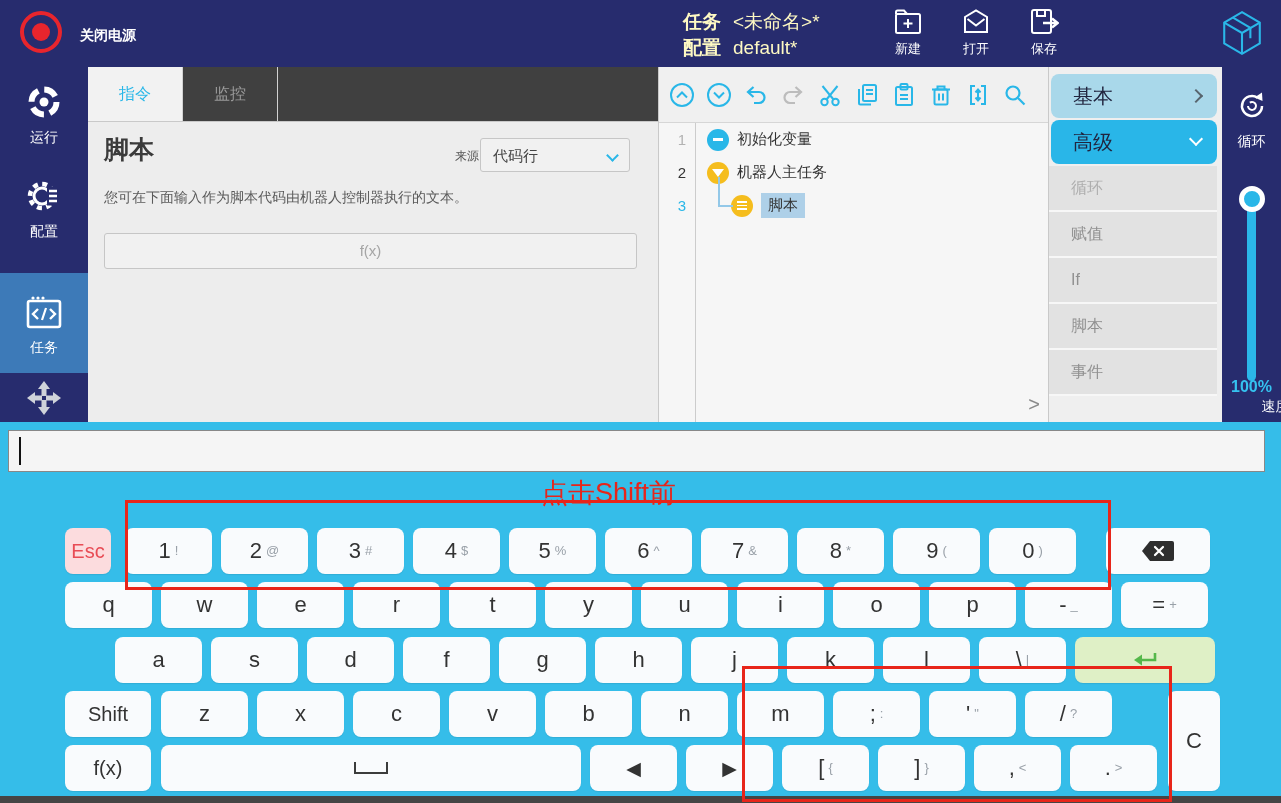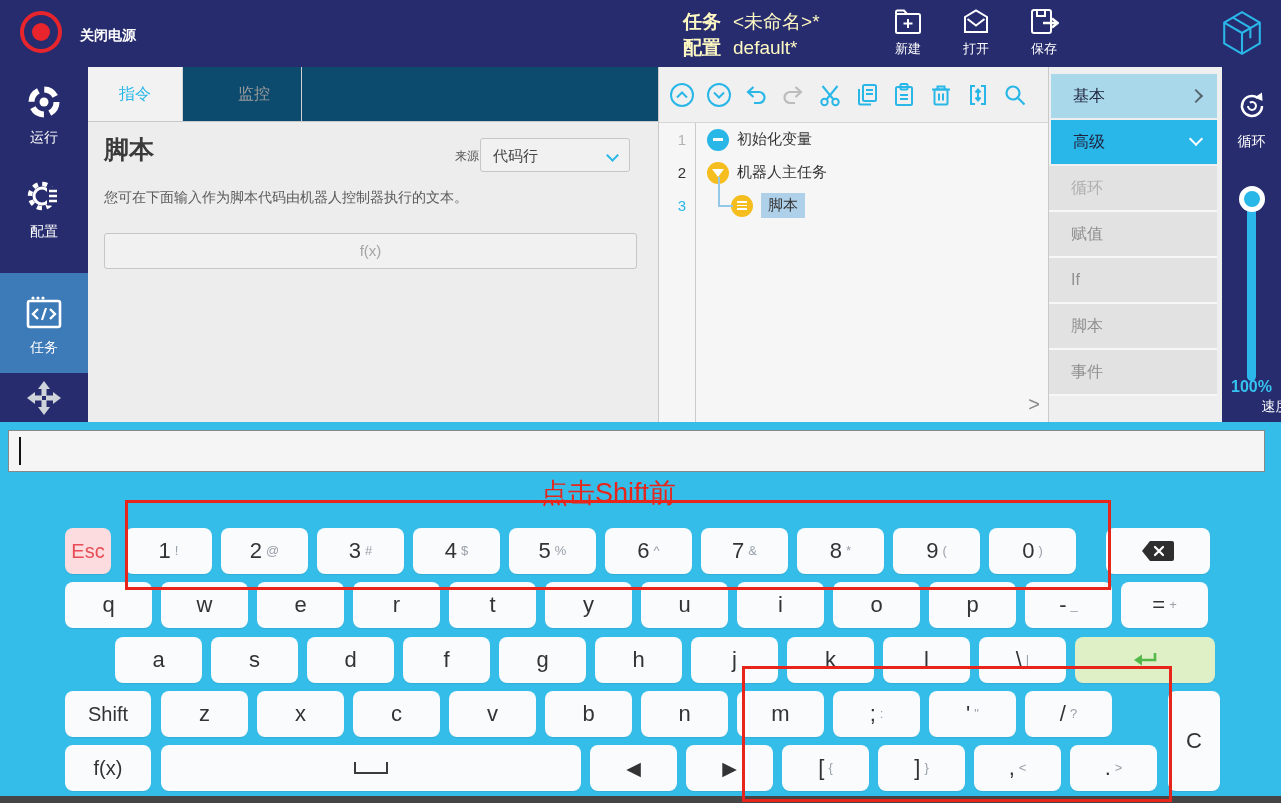--- a/index.html
+++ b/index.html
@@ -19,21 +19,21 @@
   #tb-logo{position:absolute;right:18px;top:10px;}
   
   #appbody{position:absolute;left:0;top:67px;width:1281px;height:355px;overflow:hidden;}
   
   #sidebar{position:absolute;left:0;top:0;width:88px;height:355px;background:#272c6e;}
   .sb-active-bg{position:absolute;left:0;top:206px;width:88px;height:100px;background:#3d7ab8;}
   .sb-item{position:absolute;left:0;width:88px;display:flex;flex-direction:column;align-items:center;color:#fff;font-size:14px;}
   .sb-item svg{display:block;margin-bottom:8px;}
   
   #main{position:absolute;left:88px;top:0;width:570px;height:355px;background:#ededed;}
-  #tabbar{height:54px;background:#0c4a6e;border-bottom:1px solid #c9c9c9;display:flex;gap:24px;}
+  #tabbar{height:54px;background:#404040;border-bottom:1px solid #c9c9c9;display:flex;}
   .tab{width:94px;height:54px;line-height:54px;text-align:center;font-size:16px;color:#9b9b9b;border-right:1px solid #d2d2d2;}
   .tab.active{color:#29b7e8;background:#f2f2f2;}
   #main-title{position:absolute;left:16px;top:66px;font-size:25px;font-weight:bold;color:#3a3a3a;}
   #source-label{position:absolute;left:367px;top:81px;font-size:12px;color:#555;}
   #source-select{position:absolute;left:392px;top:71px;width:150px;height:34px;background:#f1f1f1;
                  border:1px solid #c6c6c6;border-radius:3px;font-size:15px;color:#444;line-height:34px;padding-left:12px;box-sizing:border-box;}
   #source-select .chev{position:absolute;right:12px;top:12px;width:7px;height:7px;
                  border-right:2px solid #29b7e8;border-bottom:2px solid #29b7e8;transform:rotate(45deg);}
   #main-desc{position:absolute;left:16px;top:122px;font-size:14px;color:#5a5a5a;}
   #script-input{position:absolute;left:16px;top:166px;width:533px;height:36px;background:#f1f1f1;
@@ -55,21 +55,21 @@
   .minus-bar{width:10px;height:2.5px;background:#fff;}
   .tri-down{width:0;height:0;border-left:6px solid transparent;border-right:6px solid transparent;border-top:8px solid #fff;}
   .script-lines{width:10px;height:9px;background:repeating-linear-gradient(#fff 0 1.6px,transparent 1.6px 3.6px);}
   .tlabel{margin-left:8px;font-size:15px;color:#333;}
   .tlabel.selected{background:#aed0e8;padding:3px 7px;}
   .connector{position:absolute;left:59px;top:-12px;width:13px;height:28px;border-left:2px solid #93c8e8;border-bottom:2px solid #93c8e8;}
   .row3-ico{margin-left:36px;}
   #panel-handle{position:absolute;right:8px;bottom:6px;font-size:20px;color:#8a8a8a;}
   
   #cmdpanel{position:absolute;left:1048px;top:0;width:174px;height:355px;background:#efefef;border-left:1px solid #c9c9c9;box-sizing:border-box;overflow:hidden;}
-  .cmd-group{position:absolute;left:2px;width:166px;height:44px;border-radius:0;font-size:16px;line-height:44px;color:#21253f;}
+  .cmd-group{position:absolute;left:2px;width:166px;height:44px;border-radius:8px;font-size:20px;line-height:44px;color:#21253f;}
   .cmd-group span.glabel{margin-left:22px;}
   #grp-basic{top:7px;background:#a9d8ea;}
   #grp-adv{top:53px;background:#29b6e8;}
   .gchev{position:absolute;right:16px;top:18px;width:8px;height:8px;}
   #grp-basic .gchev{border-right:2px solid #58656e;border-bottom:2px solid #58656e;transform:rotate(-45deg);top:17px;}
   #grp-adv .gchev{border-right:2px solid #fff;border-bottom:2px solid #fff;transform:rotate(45deg);top:14px;}
   #cmd-items{position:absolute;left:0;top:99px;width:168px;}
   .cmd-item{height:44px;background:#e2e2e2;border-bottom:2px solid #f7f7f7;font-size:16px;line-height:44px;color:#909090;padding-left:22px;}
   .cmd-item.dim{color:#aeaeae;}
   

